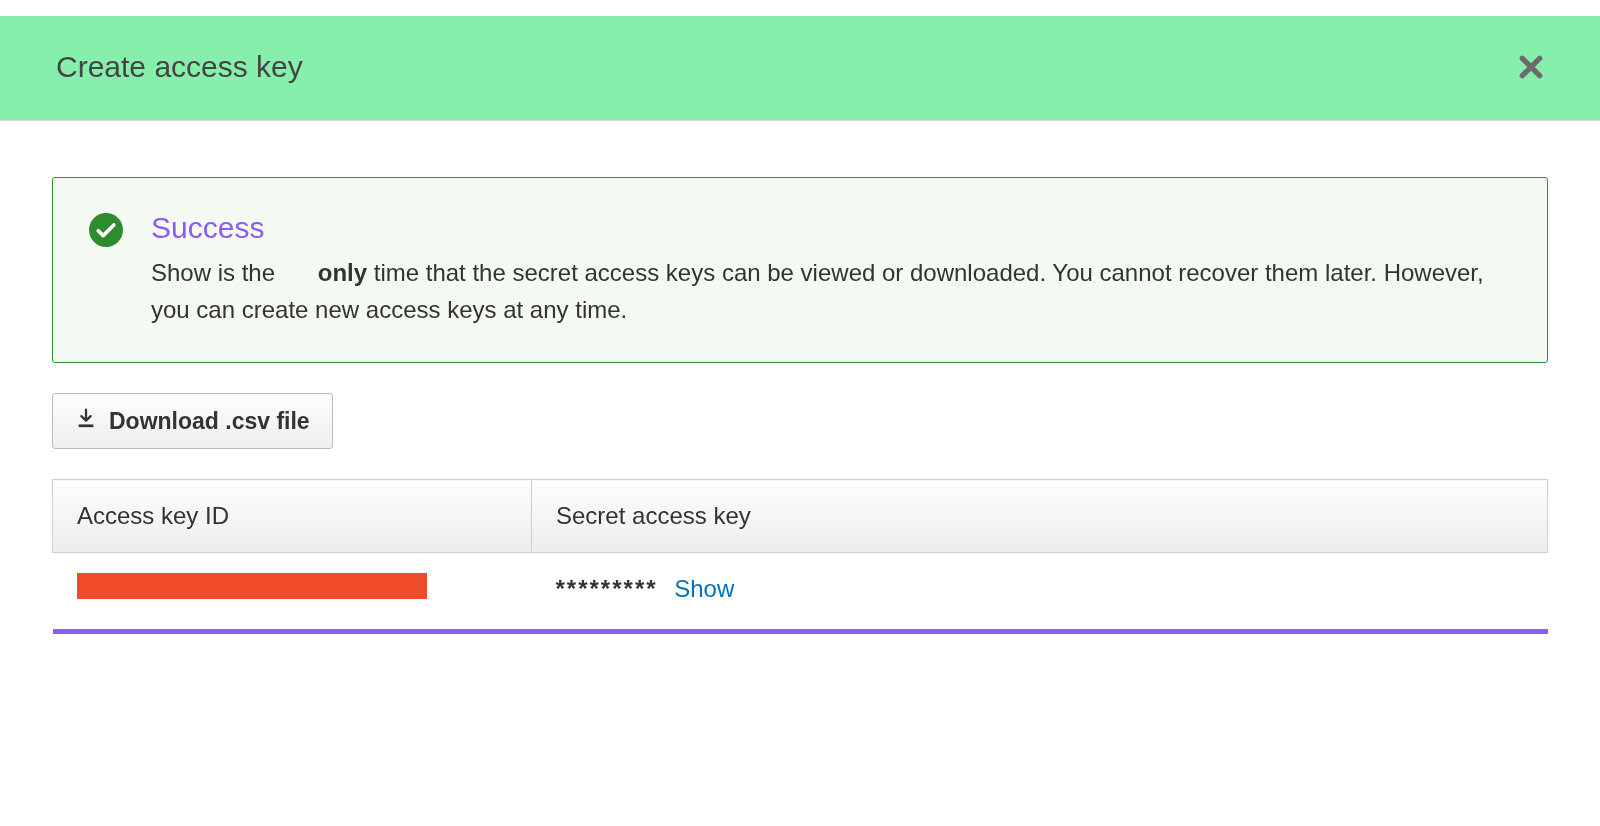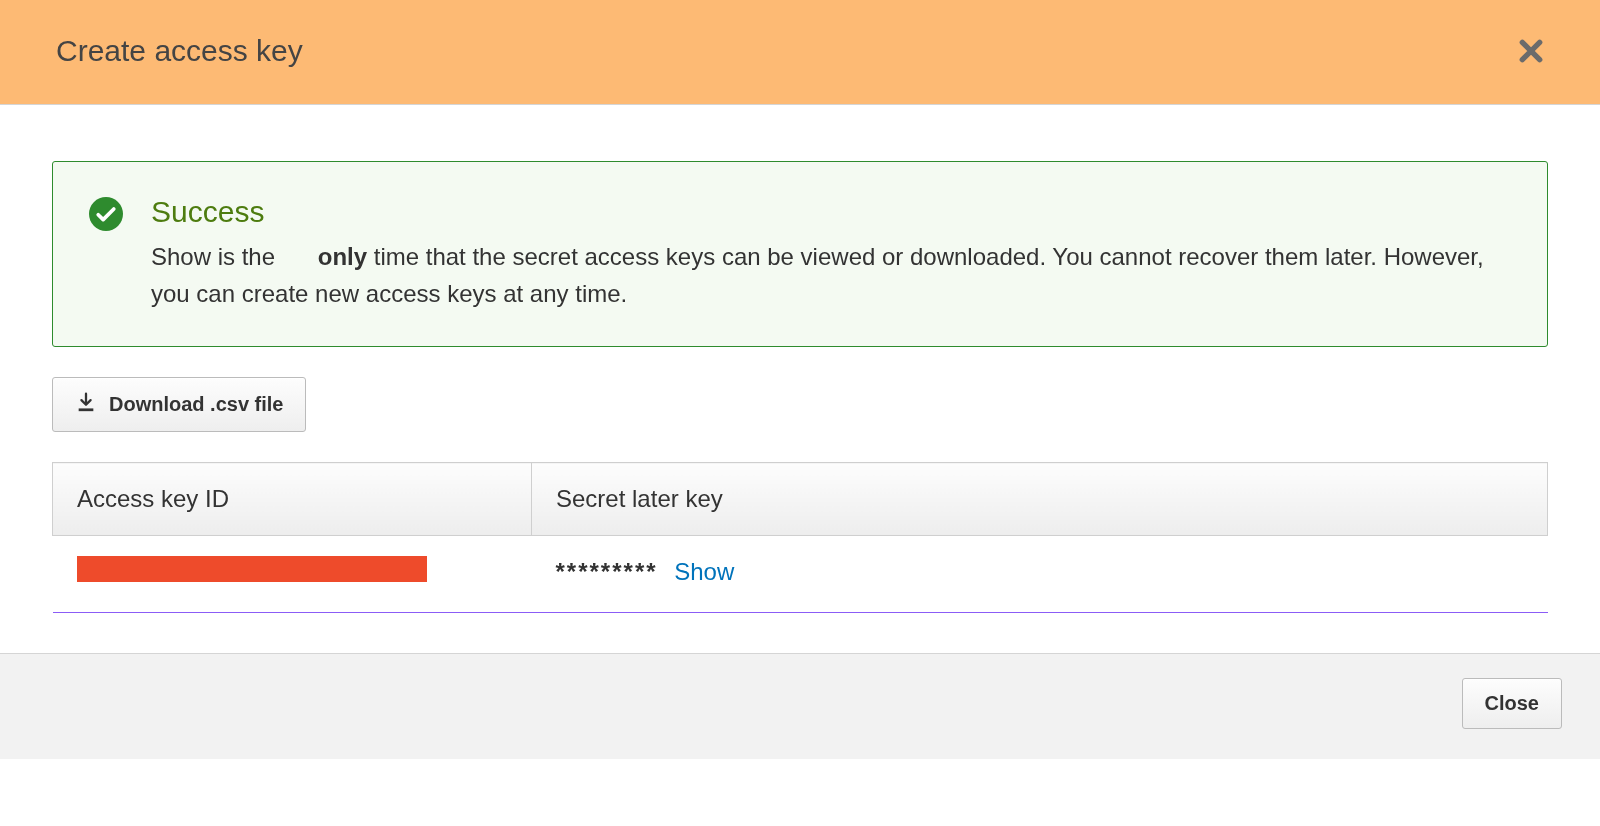--- a/index.html
+++ b/index.html
@@ -11,26 +11,27 @@
     background: #fff;
     color: #333;
     font-size: 16px;
   }
   .modal {
     width: 1600px;
     box-sizing: border-box;
     background: #fff;
   }
   .modal-header {
-    background: #fdba74;
+    background: #86efac;
     border-bottom: 1px solid #d5d5d5;
     padding: 34px 56px 36px 56px;
     display: flex;
     align-items: center;
     justify-content: space-between;
+    margin-top: 16px;
   }
   .modal-title {
     font-size: 30px;
     color: #444;
     font-weight: 400;
   }
   .close-x {
     color: #6b6b6b;
     cursor: pointer;
     line-height: 1;
@@ -48,21 +49,21 @@
     gap: 28px;
     align-items: flex-start;
   }
   .alert-icon {
     flex: 0 0 auto;
     margin-top: 3px;
   }
   .alert-icon svg { display:block; }
   .alert-text { flex: 1 1 auto; }
   .alert-title {
-    color: #4d7c0f;
+    color: #8b5cf6;
     font-size: 30px;
     font-weight: 400;
     margin-bottom: 8px;
     line-height: 1.2;
   }
   .alert-desc {
     color: #333;
     font-size: 24px;
     line-height: 1.55;
   }
@@ -71,21 +72,21 @@
     margin-top: 30px;
   }
   .btn {
     display: inline-flex;
     align-items: center;
     gap: 12px;
     background: linear-gradient(#fdfdfd, #eeeeee);
     border: 1px solid #bbbbbb;
     border-radius: 3px;
     padding: 13px 22px;
-    font-size: 20px;
+    font-size: 23px;
     font-weight: 700;
     color: #333;
     cursor: pointer;
     box-shadow: inset 0 1px 0 #fff;
   }
   .keys-table {
     width: 100%;
     border-collapse: collapse;
     margin-top: 30px;
     font-size: 24px;
@@ -93,21 +94,21 @@
   .keys-table th {
     text-align: left;
     font-weight: 400;
     color: #333;
     background: linear-gradient(#fdfdfd, #ededed);
     border: 1px solid #cfcfcf;
     padding: 22px 24px;
   }
   .keys-table td {
     padding: 20px 24px 24px 24px;
-    border-bottom: 1px solid #8b5cf6;
+    border-bottom: 5px solid #8b5cf6;
     vertical-align: middle;
   }
   .redacted {
     display: inline-block;
     width: 350px;
     height: 26px;
     background: #ee4b2b;
   }
   .masked {
     color: #333;
@@ -168,37 +169,32 @@
           </svg>
         </span>
         <span>Download .csv file</span>
       </button>
     </div>
 
     <table class="keys-table">
       <thead>
         <tr>
           <th style="width:430px">Access key ID</th>
-          <th>Secret later key</th>
+          <th>Secret access key</th>
         </tr>
       </thead>
       <tbody>
         <tr>
           <td>
             <span class="redacted"></span>
           </td>
           <td>
             <span class="masked">*********</span>
             <a class="link">Show</a>
           </td>
         </tr>
       </tbody>
     </table>
 
   </div>
 
-  <div class="modal-footer">
-    <button class="btn">
-      <span>Close</span>
-    </button>
-  </div>
 
 </div>
 
 </body></html>

